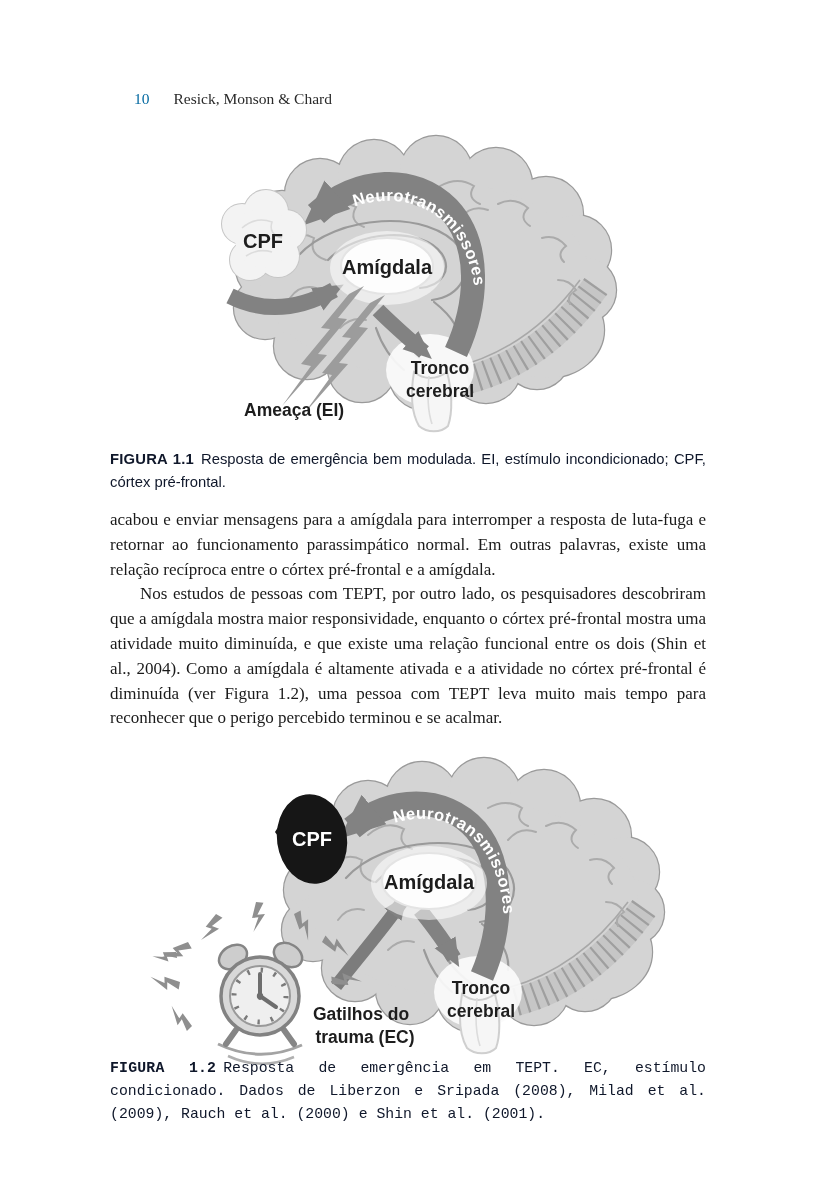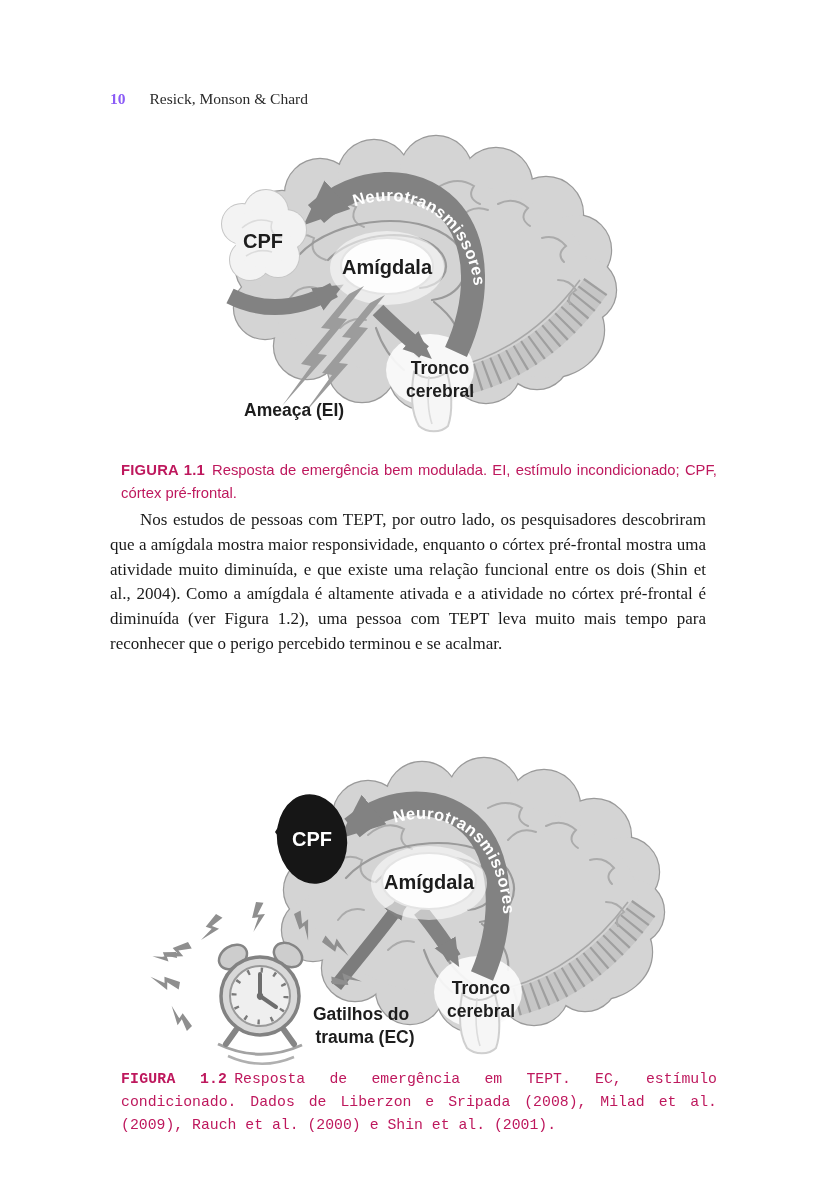--- a/index.html
+++ b/index.html
@@ -1,25 +1,25 @@
 <!DOCTYPE html>
 <html><head>
 <meta charset="utf-8">
 <style>
   html,body{margin:0;padding:0;background:#ffffff;}
   .page{position:relative;width:826px;height:1200px;background:#ffffff;overflow:hidden;
         font-family:"Liberation Serif",serif;color:#1b1b1b;}
   .running-header{position:absolute;left:110px;top:90px;font-size:15.5px;color:#2a2a2a;}
-  .page-num{font-weight:700;margin-right:24px;color:#8b5cf6;}
+  .page-num{font-weight:400;margin-right:24px;color:#0369a1;margin-left:24px;}
   .figsvg{position:absolute;}
   #fig1{left:130px;top:128px;}
   #fig2{left:130px;top:744px;}
-  .caption{position:absolute;left:110px;width:596px;margin:11px;
+  .caption{position:absolute;left:110px;width:596px;margin:0;
            font-family:"Liberation Sans",sans-serif;font-size:14.8px;line-height:23px;
-           color:#be185d;text-align:justify;}
+           color:#0f172a;text-align:justify;}
   #cap1{top:448px;}
   #cap2{top:1057px;font-family:Liberation Mono, monospace;}
   .caption strong{margin-right:7px;letter-spacing:.2px;}
   .bodytext{position:absolute;left:110px;top:508px;width:596px;
             font-size:17px;line-height:24.8px;text-align:justify;color:#1a1a1a;}
   .bodytext p{margin:0;}
   .bodytext p.indent{text-indent:30px;}
   
   .lab{font-family:"Liberation Sans",sans-serif;font-weight:700;fill:#1d1d1d;}
   .lab-lg{font-size:20px;}
@@ -162,20 +162,21 @@
     <text class="ntext">
       <textPath href="#tp1" startOffset="12%">Neurotransmissores</textPath>
     </text>
   </svg>
 
   <p class="caption" id="cap1">
     <strong>FIGURA 1.1</strong><span>Resposta de emergência bem modulada. EI, estímulo incondicionado; CPF, córtex pré-frontal.</span>
   </p>
 
   <div class="bodytext">
+    <p>acabou e enviar mensagens para a amígdala para interromper a resposta de luta-fuga e retornar ao funcionamento parassimpático normal. Em outras palavras, existe uma relação recíproca entre o córtex pré-frontal e a amígdala.</p>
     <p class="indent">Nos estudos de pessoas com TEPT, por outro lado, os pesquisadores descobriram que a amígdala mostra maior responsividade, enquanto o córtex pré-frontal mostra uma atividade muito diminuída, e que existe uma relação funcional entre os dois (Shin et al., 2004). Como a amígdala é altamente ativada e a atividade no córtex pré-frontal é diminuída (ver Figura 1.2), uma pessoa com TEPT leva muito mais tempo para reconhecer que o perigo percebido terminou e se acalmar.</p>
   </div>
 
   <svg id="fig2" class="figsvg" width="560" height="325" viewBox="0 0 560 325">
     <defs>
       <marker id="m2" viewBox="0 0 10 10" refX="6" refY="5" markerWidth="2" markerHeight="2" orient="auto">
           <path d="M0,1 L9.5,5 L0,9 Z" fill="#828282"></path>
         </marker>
       <path id="tp2" d="M232,94 C282,62 332,72 356,110 C378,148 378,192 362,222" fill="none"></path>
       <path id="zap2" d="M0,0 L6,0 L2,10 L8,9 L0,24 L3,12 L-2,13 Z"></path>

